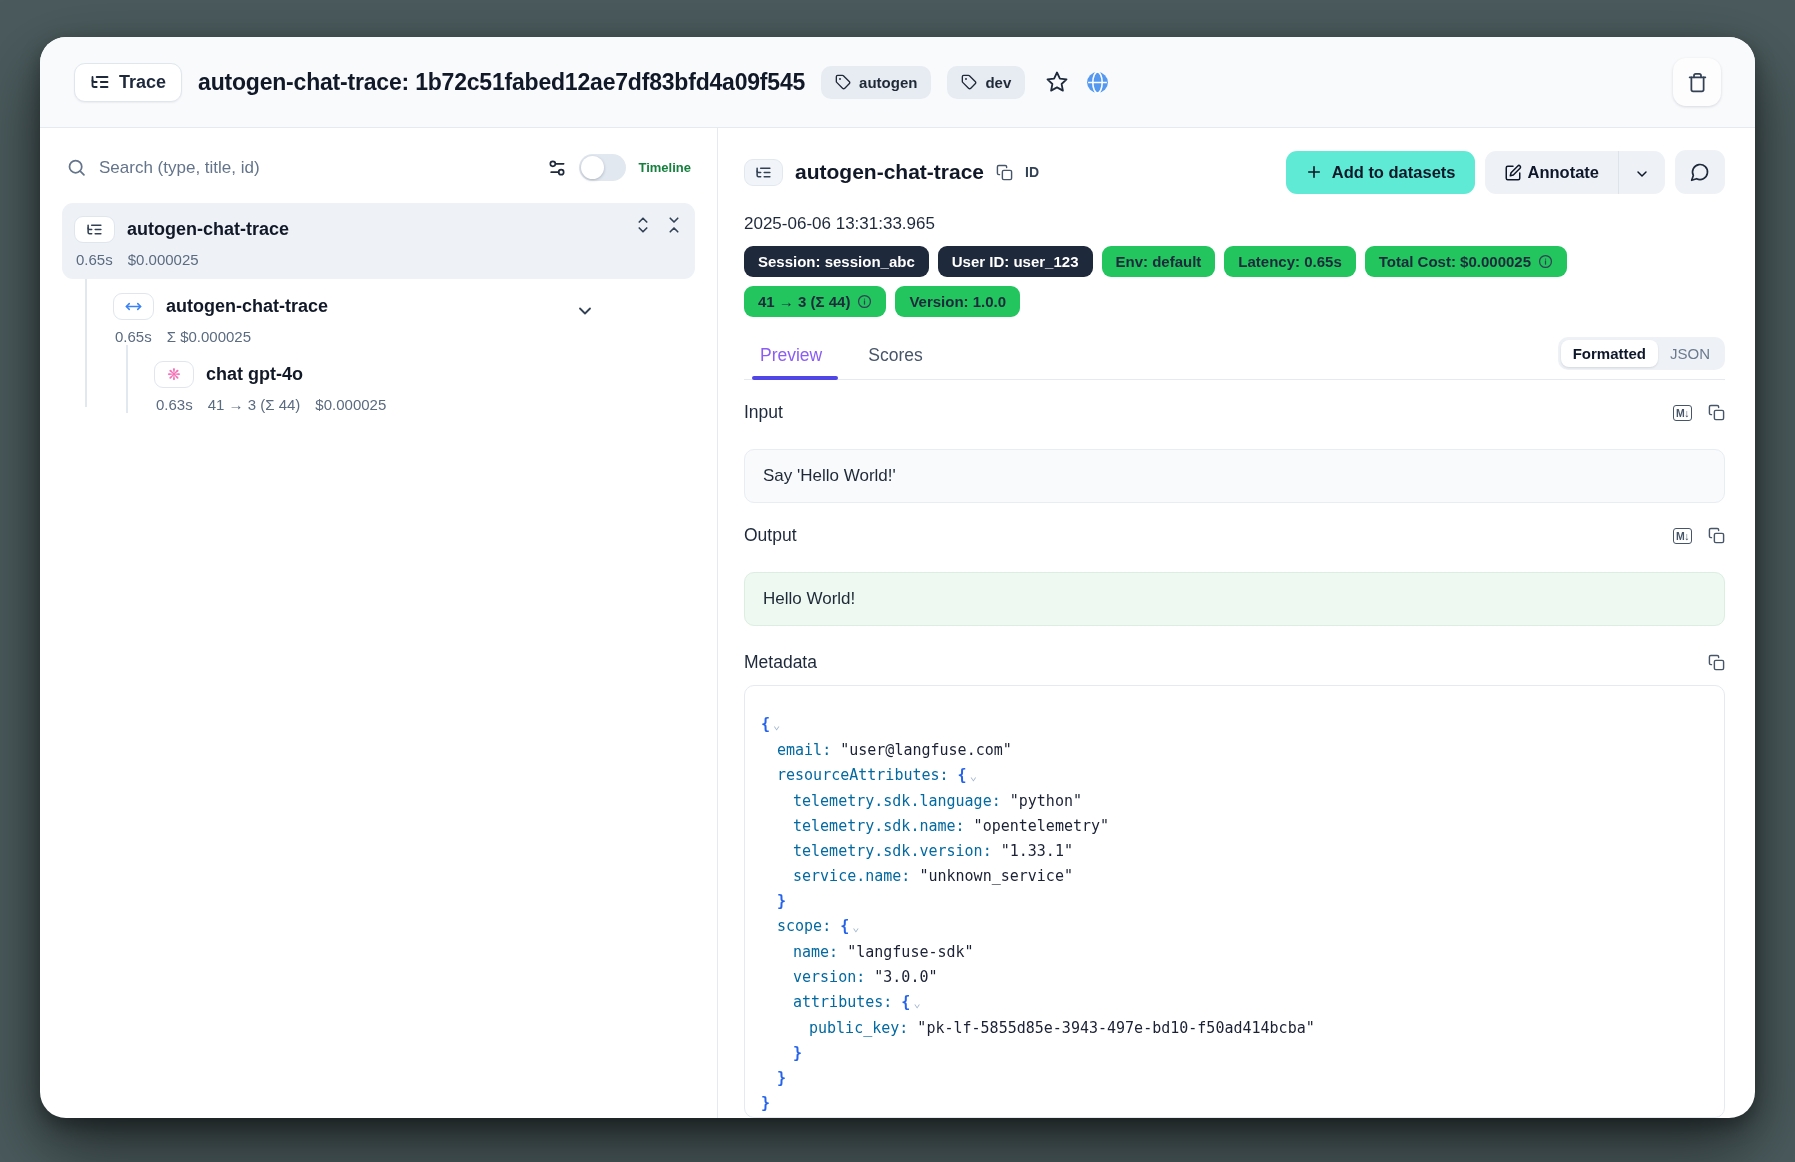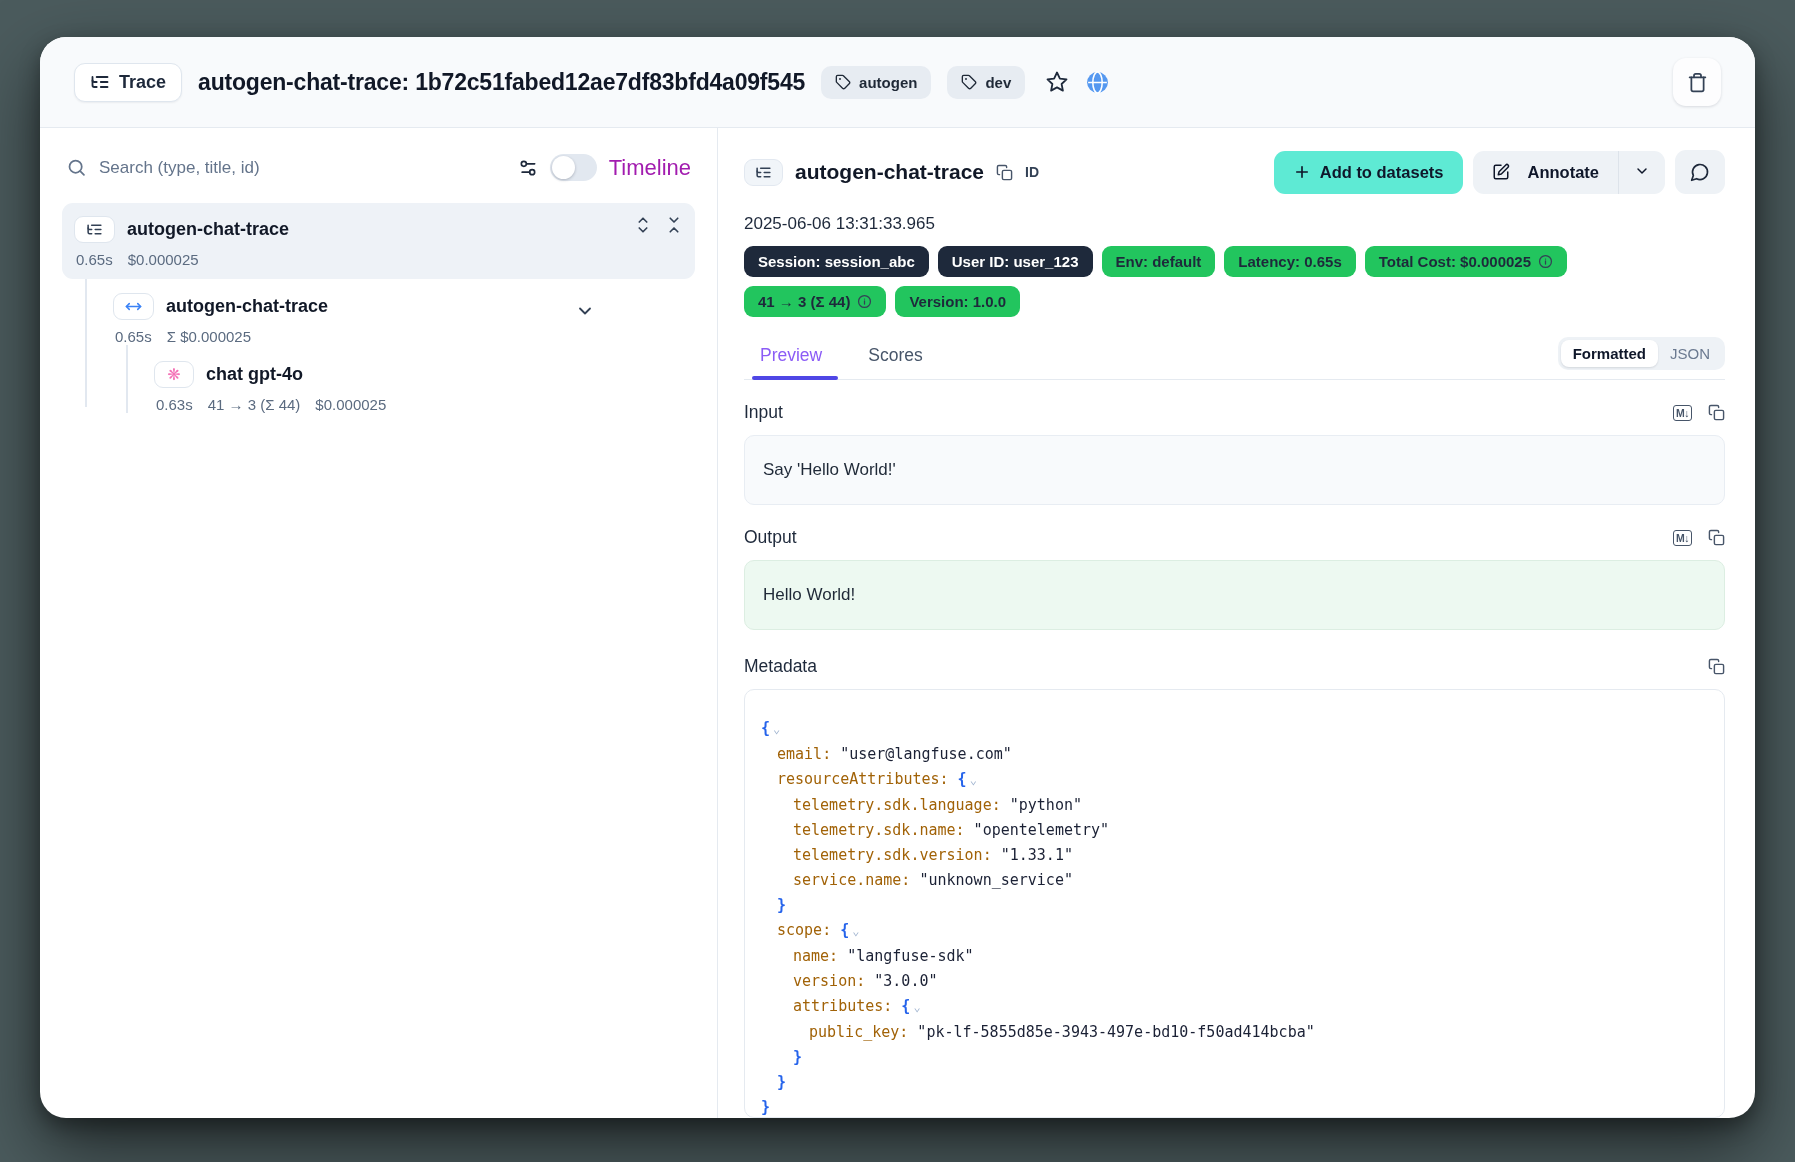--- a/index.html
+++ b/index.html
@@ -52,21 +52,21 @@
     font-family:"Liberation Sans", sans-serif; font-size:17px; color:#334155;
   }
   .search-row input::placeholder { color:#64748b; }
   .toggle {
     width:47px; height:27px; border-radius:14px; background:#e2e8f0; position:relative; cursor:pointer; flex:none;
   }
   .toggle .knob {
     position:absolute; left:2px; top:2px; width:23px; height:23px; border-radius:50%;
     background:#fff; box-shadow:0 1px 3px rgba(15,23,42,.25);
   }
-  .timeline-label { font-size:22px; font-weight:400; color:#a21caf; }
+  .timeline-label { font-size:13px; font-weight:700; color:#15803d; }
 
   .tree { margin-top:16px; }
   .tree-root {
     background:#eef2f7; border-radius:11px; padding:13px 14px 11px 12px; position:relative; cursor:pointer;
   }
   .node-head { display:flex; align-items:center; gap:12px; }
   .node-badge {
     display:inline-flex; align-items:center; justify-content:center;
     background:#fff; border:1px solid #dfe6ee; border-radius:9px;
     padding:4px 11px; min-width:40px; height:27px; color:#334155;
@@ -100,21 +100,21 @@
   .copy-ic { color:#475569; cursor:pointer; display:inline-flex; }
   .id-label { font-size:14px; font-weight:600; color:#334155; cursor:pointer;text-align:center; }
   .main-actions { margin-left:auto; display:flex; align-items:center; gap:10px; }
   .btn-light {
     display:inline-flex; align-items:center; gap:9px; border:none; cursor:pointer;
     background:#5eead4; border-radius:11px; padding:12px 19px;
     font-family:"Liberation Sans", sans-serif; font-size:16.5px; font-weight:600; color:#0f172a;
   }
   .btn-split { display:inline-flex; background:#eef2f6; border-radius:11px; overflow:hidden; }
   .btn-split .seg {
-    display:inline-flex; align-items:flex-start; gap:18px; border:none; cursor:pointer; background:transparent;
+    display:inline-flex; align-items:flex-end; gap:6px; border:none; cursor:pointer; background:transparent;
     padding:12px 19px; font-family:"Liberation Sans", sans-serif; font-size:16.5px; font-weight:600; color:#0f172a;
   }
   .btn-split .seg.arrow { border-left:1px solid #dde3ea; padding:12px 15px; }
   .btn-icon {
     width:50px; height:44px; border:none; cursor:pointer; background:#eef2f6; border-radius:11px;
     display:flex; align-items:center; justify-content:center; color:#1e293b;
   }
   .timestamp { margin-top:20px; font-size:17px; font-weight:500; color:#1e293b; }
 
   .badge-row { display:flex; align-items:center; gap:9px; margin-top:12px; flex-wrap:wrap; }
@@ -143,31 +143,31 @@
   .sec-head { display:flex; align-items:center; margin-top:22px; }
   .sec-head.tight { margin-top:26px; }
   .sec-title { font-size:17.5px; font-weight:500; color:#1e293b; }
   .sec-icons { margin-left:auto; display:flex; align-items:center; gap:16px; color:#475569; }
   .md-chip {
     display:inline-flex; align-items:center; justify-content:center;
     border:1.6px solid #475569; border-radius:3px; font-size:10.5px; font-weight:700;
     padding:1px 2px; color:#475569; cursor:pointer; letter-spacing:-.5px;
   }
   .io-box {
-    margin-top:12px; border-radius:10px; padding:24px 18px; font-size:17px; color:#1f2937;
+    margin-top:26px; border-radius:10px; padding:16px 18px; font-size:17px; color:#1f2937;
   }
   .io-input { background:#f8fafc; border:1px solid #e8edf3; }
   .io-output { background:#edf9f1; border:1px solid #dceee2; }
 
   .meta-box {
     margin-top:12px; border:1px solid #e5eaf0; border-radius:10px; background:#fff;
     padding:26px 16px; height:438px; overflow:hidden;
   }
   .json-line { font-family:"DejaVu Sans Mono", monospace; font-size:15px; line-height:25px; white-space:pre; }
-  .tok-k { color:#a16207; }
+  .tok-k { color:#0369a1; }
   .tok-p { color:#2563eb; font-weight:700; }
   .tok-v { color:#1b2135; }
   .tok-c { color:#9fb3cf; font-size:12px; margin-left:3px; }
 
   .ic { display:inline-block; vertical-align:middle; }
 </style>
 </head>
 <body>
 
 <div class="card">

